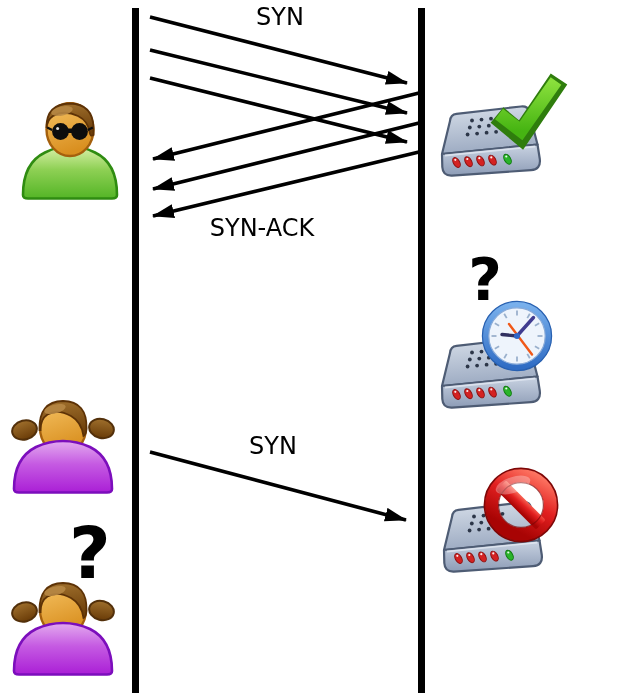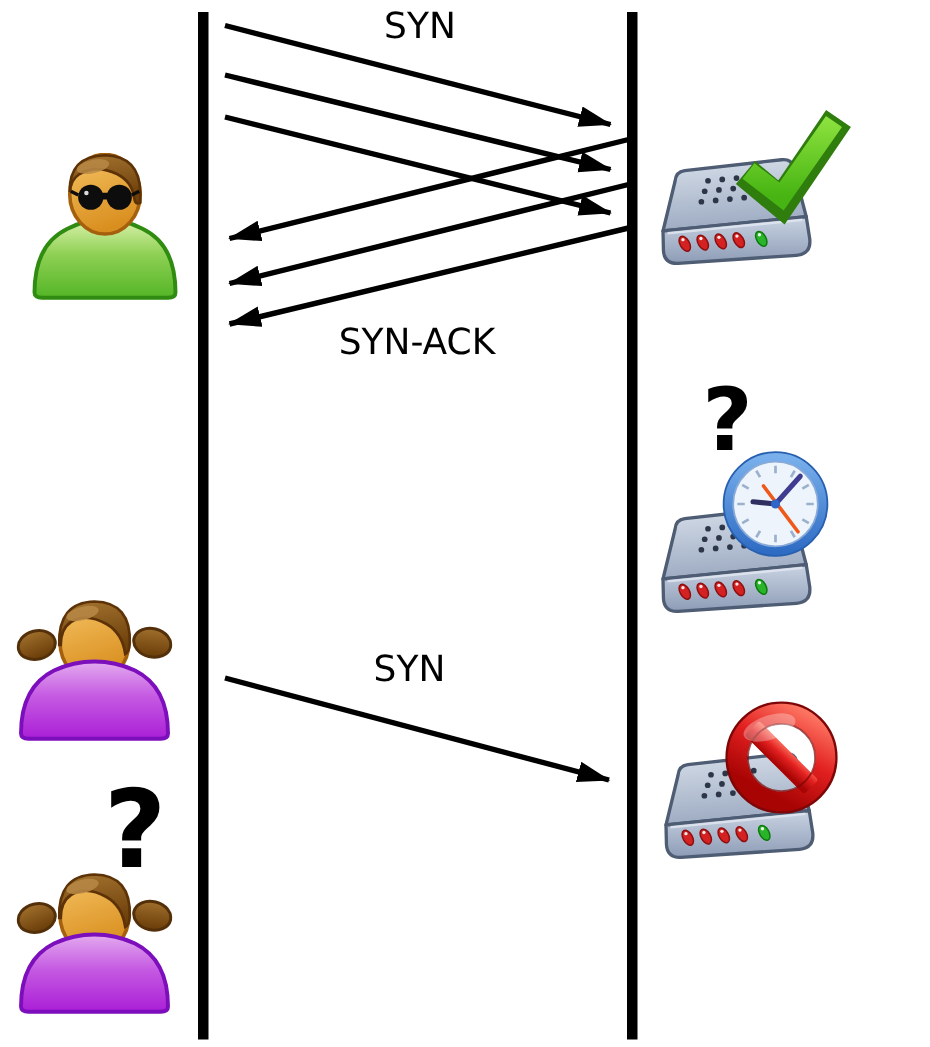--- a/index.html
+++ b/index.html
@@ -113,21 +113,21 @@
       <line x1="150" y1="50" x2="407" y2="113" stroke="#000000" stroke-width="3.6" marker-end="url(#arrowhead)"></line>
       <line x1="150" y1="78" x2="407" y2="142" stroke="#000000" stroke-width="3.6" marker-end="url(#arrowhead)"></line>
       <line x1="419" y1="93" x2="153" y2="159" stroke="#000000" stroke-width="3.6" marker-end="url(#arrowhead)"></line>
       <line x1="419" y1="123" x2="153" y2="189" stroke="#000000" stroke-width="3.6" marker-end="url(#arrowhead)"></line>
       <line x1="419" y1="152" x2="153" y2="216" stroke="#000000" stroke-width="3.6" marker-end="url(#arrowhead)"></line>
       <line x1="150" y1="452" x2="406" y2="520" stroke="#000000" stroke-width="3.6" marker-end="url(#arrowhead)"></line>
     </svg>
 
   <div class="msg-label" style="left:205px;top:5px;">SYN</div>
 
-  <div class="msg-label" style="left:203px;top:216px;">SYN-ACK</div>
+  <div class="msg-label" style="left:187px;top:216px;">SYN-ACK</div>
 
   <div class="msg-label" style="left:198px;top:434px;">SYN</div>
 
   <svg class="abs" style="left:20px;top:102px;" width="100" height="100" viewBox="0 0 100 100">
     <path d="M3,93 Q3,61 25,50.5 Q38,44 50,44 Q62,44 75,50.5 Q97,61 97,93 Q97,96.5 92,96.5 L8,96.5 Q3,96.5 3,93 Z" fill="url(#grnBody)" stroke="#2f8c11" stroke-width="2.6"></path>
     <ellipse cx="50" cy="27.5" rx="23.5" ry="26.5" fill="url(#skinG)" stroke="#a5600d" stroke-width="2.4"></ellipse>
     <path d="M26.5,26 Q26,2 50,1.5 Q73,2 73.5,26 L73.5,33 Q70,35 69.5,30 Q68,19 58,14 Q44,7.5 33,14 Q27,18 26.5,26 Z" fill="url(#hairG)" stroke="#5d3206" stroke-width="1.8"></path>
     <ellipse cx="42" cy="9" rx="11" ry="4.5" fill="#b98a46" opacity="0.85" transform="rotate(-12 42 9)"></ellipse>
     <g>
       <rect x="45" y="26.5" width="10" height="4.5" fill="#0d0d0d"></rect>

